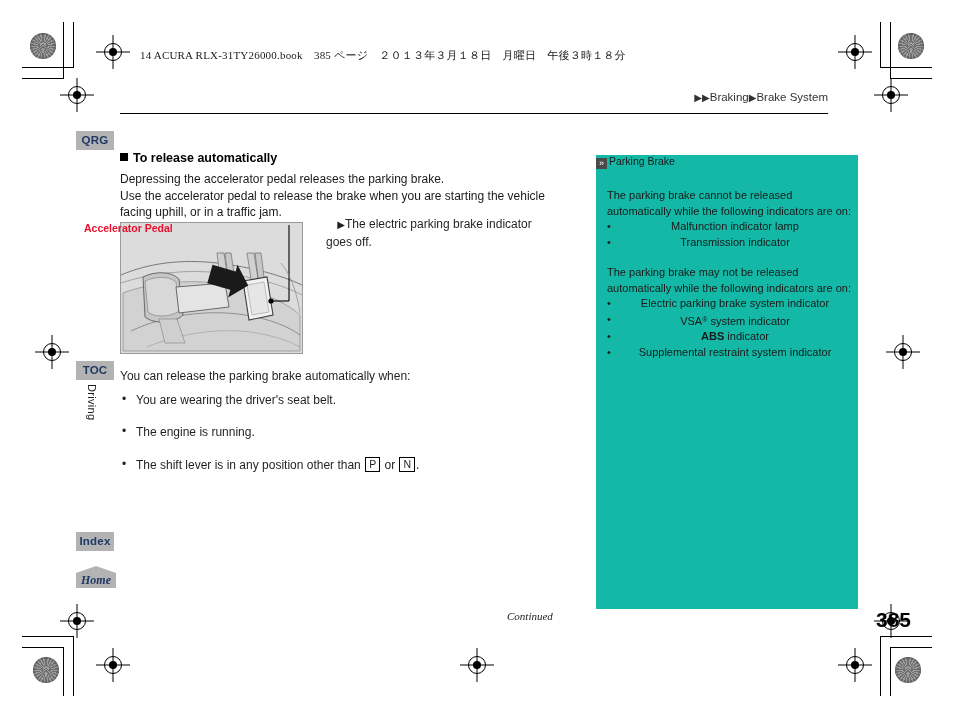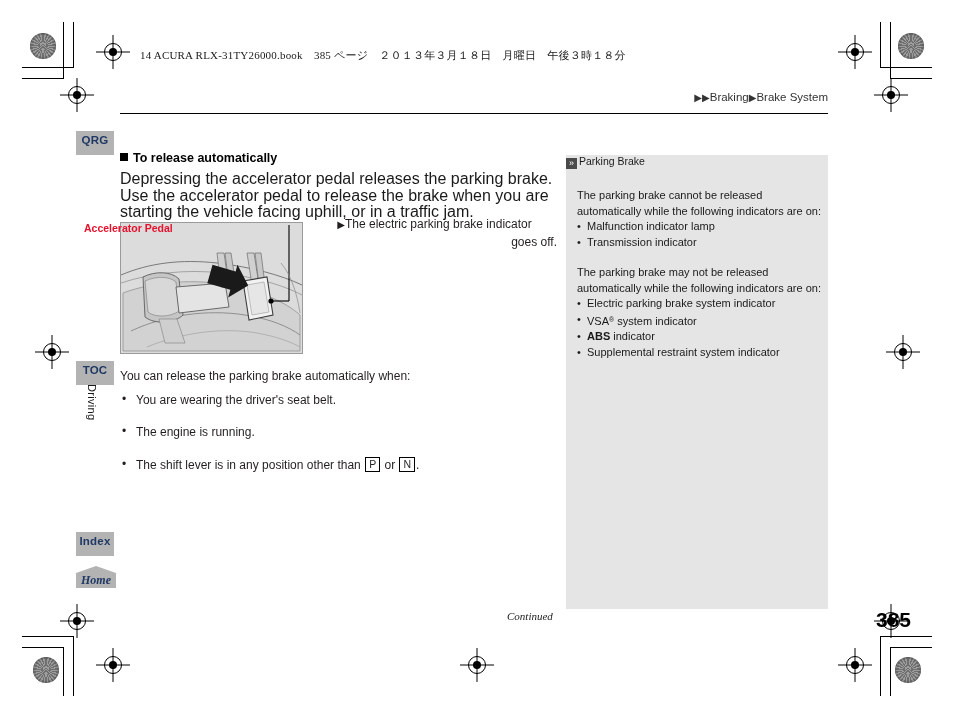--- a/index.html
+++ b/index.html
@@ -69,21 +69,21 @@
   
   .tab {
     position: absolute;
     background: #b3b3b3;
     color: #1f3864;
     font-weight: bold;
     font-size: 11.5px;
     text-align: center;
     line-height: 19px;
     width: 38px;
-    height: 24px;
+    height: 19px;
     letter-spacing: 0.2px;
   }
   .tab-qrg { left: 76px; top: 131px; }
   .tab-toc { left: 76px; top: 361px; }
   .tab-index { left: 76px; top: 532px; width: 38px; }
   .tab-home {
     position: absolute;
     left: 76px; top: 566px;
     width: 40px; height: 22px;
     background: #b3b3b3;
@@ -121,21 +121,21 @@
     line-height: 16px;
   }
   .h-sec .sq {
     display: inline-block;
     width: 8px; height: 8px;
     background: #000;
     margin-right: 5px;
     vertical-align: 1px;
   }
   .p {
-    font-size: 16px;
+    font-size: 12px;
     line-height: 16.5px;
     margin: 0;
     color: #1a1a1a;
   }
 
   
   .figwrap {
     position: absolute;
     left: 120px;
     top: 222px;
@@ -167,21 +167,21 @@
     width: 245px;
     font-size: 12px;
     line-height: 16.5px;
   }
   .indent-tri {
     padding-left: 14px;
     text-indent: -14px;
     text-align: center;
   }
   .indent-tri .tri { font-size: 10px; }
-  .cont2 { padding-left: 14px; text-align: right; }
+  .cont2 { padding-left: 14px; }
 
   
   .listblock {
     position: absolute;
     left: 120px;
     top: 368px;
     width: 436px;
     font-size: 12px;
     line-height: 16.5px;
   }
@@ -208,25 +208,25 @@
     line-height: 11px;
     padding: 1px 3px 1px 3px;
     margin: 0 1px;
     vertical-align: 1px;
     font-weight: normal;
   }
 
   
   .panel {
     position: absolute;
-    left: 566px;
+    left: 596px;
     top: 155px;
     width: 262px;
     height: 454px;
-    background: #e5e5e5;
+    background: #14b8a6;
   }
   .panel-title {
     position: absolute;
     left: 0; top: 0;
     font-size: 10.5px;
     line-height: 13px;
     color: #1a1a1a;
     white-space: nowrap;
   }
   .panel-icon {
@@ -252,20 +252,21 @@
   .panel-body p { margin: 0; }
   .gap { height: 15px; }
   .panel-body ul {
     margin: 0;
     padding: 0;
     list-style: none;
   }
   .panel-body li {
     padding-left: 10px;
     position: relative;
+    text-align: center;
   }
   .panel-body li::before {
     content: "\2022";
     position: absolute;
     left: 0;
     top: 0;
   }
   .b { font-weight: bold; }
   sup { font-size: 7px; vertical-align: 3px; }
 

